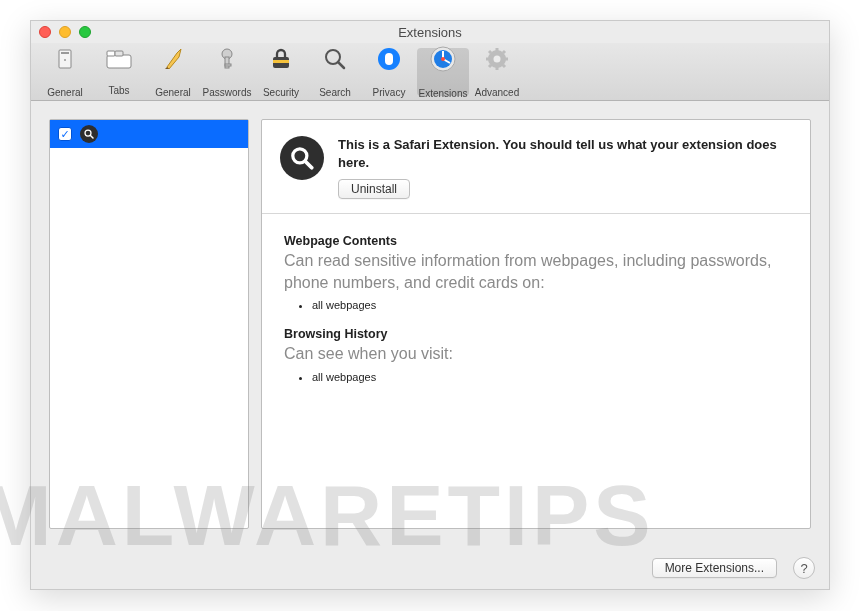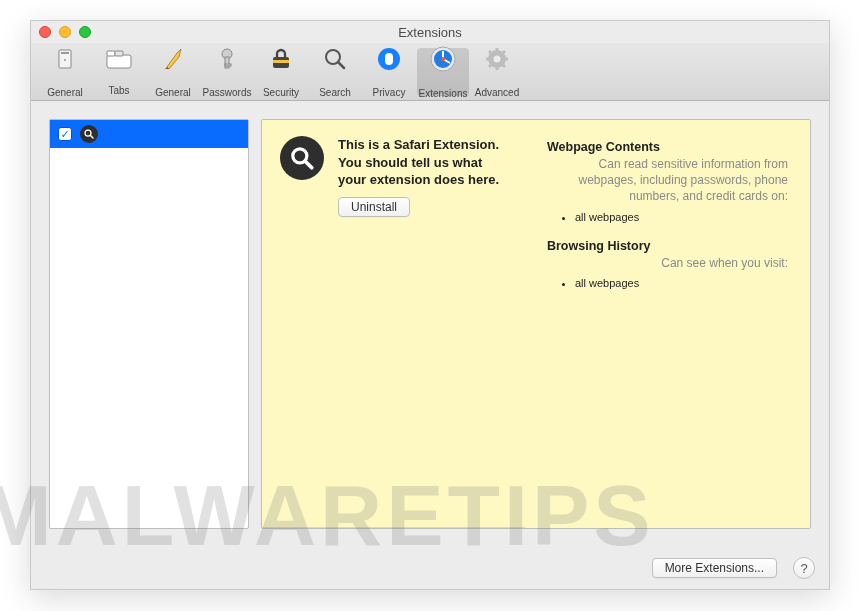--- a/index.html
+++ b/index.html
@@ -112,25 +112,25 @@
       font-size: 11px;
     }
     .sb-icon {
       width: 18px; height: 18px;
       background: #2e2e2e;
       border-radius: 50%;
       display: flex; align-items: center; justify-content: center;
     }
     .detail {
       flex: 1;
-      background: #fef9c3;
+      background: #ffffff;
       border: 1px solid #bdbdbd;
       border-radius: 2px;
       display: flex;
-      flex-direction: row;
+      flex-direction: column;
     }
     .detail-header {
       display: flex;
       align-items: flex-start;
       gap: 14px;
       padding: 16px 18px 14px 18px;
       border-bottom: 1px solid #d7d7d7;
     }
     .detail-big-icon {
       width: 44px; height: 44px;
@@ -161,24 +161,23 @@
       font-size: 12px;
       color: #222;
     }
     .section-title {
       font-weight: 700;
       font-size: 12.5px;
       margin-bottom: 2px;
     }
     .section-desc {
       color: #8a8a8a;
-      font-size: 12px;
+      font-size: 16px;
       line-height: 1.35;
       margin-bottom: 4px;
-      text-align: right;
     }
     .bullets {
       list-style: disc;
       margin: 6px 0 16px 28px;
       font-size: 11px;
       color: #222;
     }
     .footer {
       height: 42px;
       background: #ececec;

